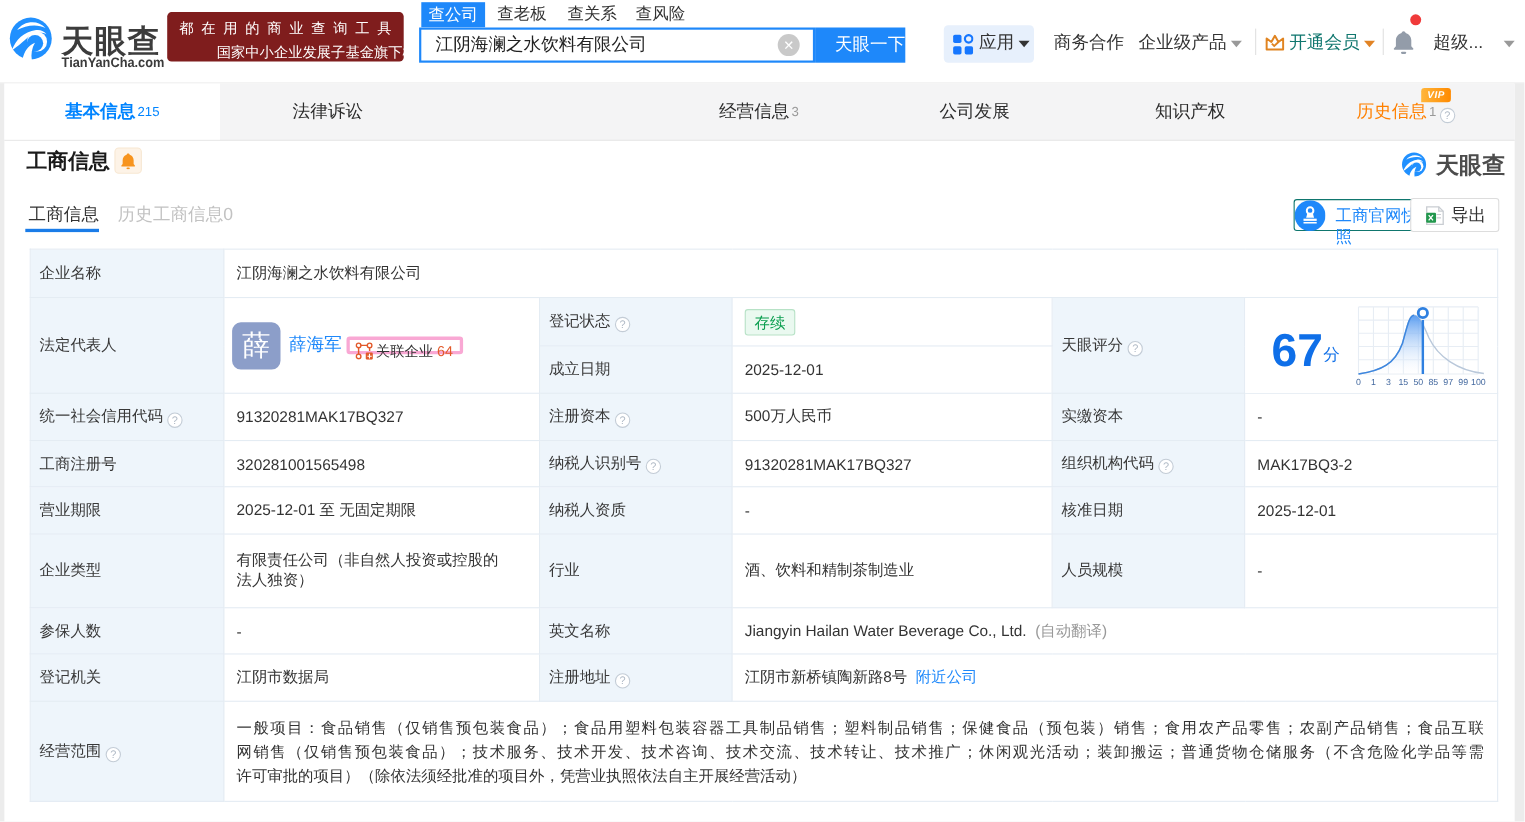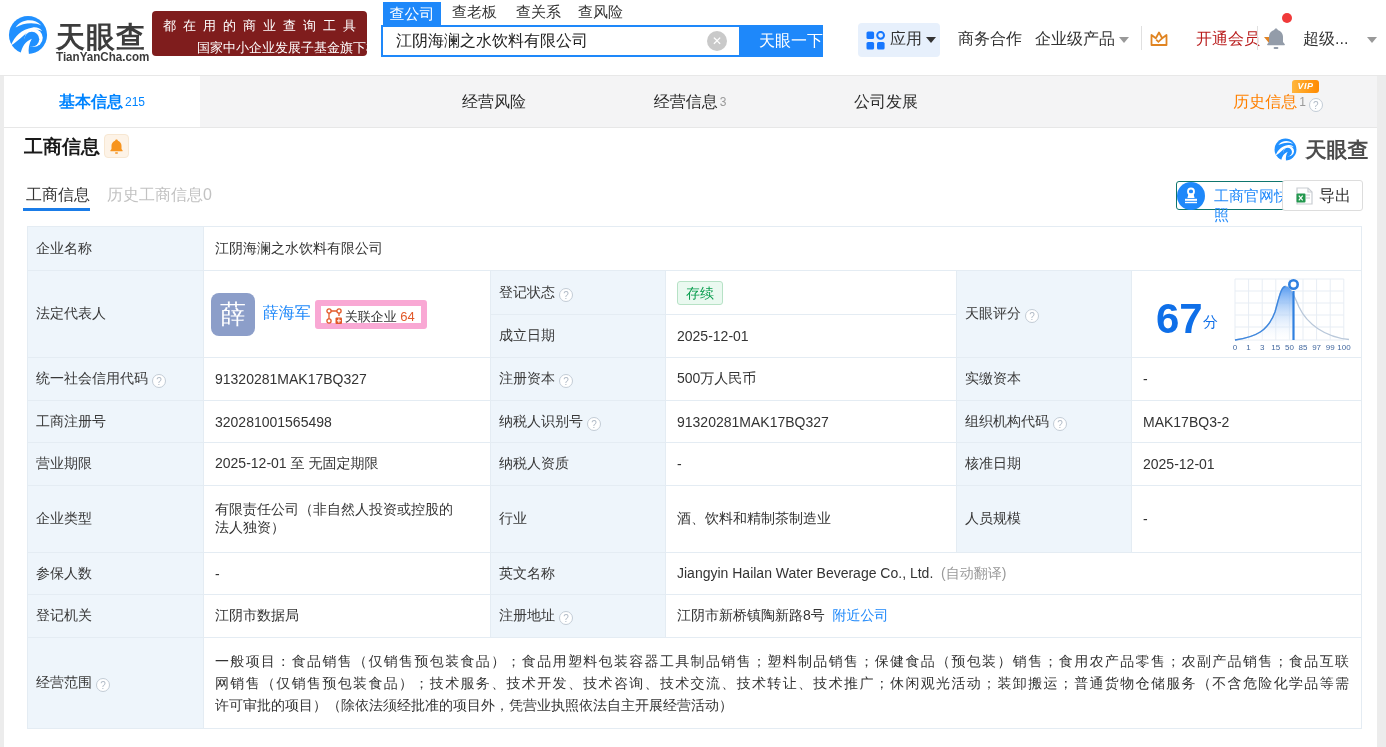--- a/index.html
+++ b/index.html
@@ -46,21 +46,21 @@
 
 
 #tbl { position:absolute; left:23px; top:150px; border-collapse:collapse; table-layout:fixed; }
 #tbl td { border:1px solid #e4ecf3; font-size:14px; vertical-align:middle; }
 #tbl td.lb { background:#eef5fb; color:#383838; padding-left:8px; }
 #tbl td.vl { background:#fff; color:#333; padding-left:11px; }
 .qm { display:inline-block; width:14px; height:14px; line-height:13px; border:1px solid #c3ccd6; border-radius:50%; color:#b0bac6; font-size:10px; text-align:center; margin-left:4px; vertical-align:-2px; background:#fff; }
 .green { display:inline-block; height:24px; line-height:22px; padding:0 8px; background:#eaf9f0; border:1px solid #b7e2c6; border-radius:3px; color:#0b9e4f; font-size:14px; }
 #avatar { display:inline-block; width:44px; height:43px; background:#8c9ec9; border-radius:8px; color:#fff; font-size:26px; text-align:center; line-height:43px; vertical-align:middle; }
 .bluelink { color:#1e88fa; }
-#relbadge { display:inline-block; height:29px; line-height:22px; border:6px solid #f9a8d4; border-radius:3px; padding:0 6px 0 5px; font-size:13px; color:#333; vertical-align:middle; background:#fff; }
+#relbadge { display:inline-block; height:16px; line-height:22px; border:3px solid #f9a8d4; border-radius:3px; padding:0 6px 0 5px; font-size:13px; color:#333; vertical-align:middle; background:#fff; }
 #relbadge b { color:#e2592a; font-weight:normal; }
 #score67 { position:absolute; left:24px; top:24px; font-size:42px; font-weight:bold; color:#0f6fe8; }
 #scorefen { position:absolute; left:71px; top:42px; font-size:15px; color:#0f6fe8; }
 .gray9 { color:#999; }
 .jline { text-align:justify; text-align-last:justify; }
 </style>
 </head>
 <body>
 <div id="header">
   <svg width="40" height="40" style="position:absolute;left:8px;top:15px" viewBox="0 0 42 42">
@@ -92,38 +92,39 @@
     <rect x="11" y="11" width="7.6" height="7.6" rx="1.6" fill="#1677ff"></rect>
   </svg>
   <div class="hnav" style="left:890px;">应用<span class="caret"></span></div>
   <div class="hnav" style="left:958px;">商务合作</div>
   <div class="hnav" style="left:1035px;">企业级产品<span class="caret gray"></span></div>
   <div class="hsep" style="left:1141px;"></div>
   <svg width="18" height="16" style="position:absolute;left:1150px;top:31px;" viewBox="0 0 18 16">
     <path d="M1.5,14 L1.5,4 L5.8,7.2 L9,1.5 L12.2,7.2 L16.5,4 L16.5,14 Z" fill="none" stroke="#e08421" stroke-width="1.8" stroke-linejoin="round"></path>
     <polyline points="6.2,8.6 8.4,10.8 12,7.4" fill="none" stroke="#e08421" stroke-width="1.7"></polyline>
   </svg>
-  <div class="hnav" style="left:1196px;color:#b91c1c;">开通会员<span class="caret orange"></span></div>
+  <div class="hnav" style="left:1172px;color:#0f766e;">开通会员<span class="caret orange"></span></div>
   <div class="hsep" style="left:1257px;"></div>
   <svg width="20" height="21" style="position:absolute;left:1266px;top:28px;" viewBox="0 0 20 21">
     <path d="M10,0.5 C10.9,0.5 11.7,1.2 11.8,2.1 C14.8,2.9 17,5.6 17,8.8 L17,14 L18.8,16.2 C19.1,16.6 18.8,17.2 18.3,17.2 L1.7,17.2 C1.2,17.2 0.9,16.6 1.2,16.2 L3,14 L3,8.8 C3,5.6 5.2,2.9 8.2,2.1 C8.3,1.2 9.1,0.5 10,0.5 Z" fill="#939ca9"></path>
     <rect x="7.6" y="19" width="4.8" height="2" rx="1" fill="#939ca9"></rect>
   </svg>
   <circle></circle>
   <div style="position:absolute;left:1282px;top:13px;width:10px;height:10px;border-radius:50%;background:#f03a3a;"></div>
   <div class="hnav" style="left:1303px;">超级...</div>
   <span class="caret gray" style="position:absolute;left:1363px;top:37px;"></span>
 </div>
 <div id="belowwrap">
   <div id="content">
     <div id="maintabs">
       <div class="mtab sel" style="left:0;">基本信息<span class="mcount">215</span></div>
-      <div class="mtab" style="left:392px;">经营风险</div>
+      <div class="mtab" style="left:196px;">法律诉讼</div>
       <div class="mtab" style="left:588px;">经营信息<span class="mcount">3</span></div>
       <div class="mtab" style="left:784px;">公司发展</div>
+      <div class="mtab" style="left:980px;">知识产权</div>
       <div class="mtab" style="left:1176px;color:#ff8000;">历史信息<span class="mcount">1</span><span class="qm" style="margin-left:3px;">?</span>
         <div style="position:absolute;left:112px;top:4px;width:27px;height:13px;background:linear-gradient(90deg,#ffb63c,#ff8a00);border-radius:3px 3px 3px 0;color:#fff;font-size:9px;font-weight:bold;font-style:italic;line-height:13px;text-align:center;letter-spacing:0.5px;">VIP</div>
       </div>
     </div>
     <div id="sectitle">工商信息</div>
     <div id="bellbadge"><svg width="13" height="15" viewBox="0 0 13 15" style="margin-top:4px;">
       <path d="M6.5,0.5 C7.2,0.5 7.8,1 7.9,1.7 C10,2.4 11.5,4.4 11.5,6.7 L11.5,10 L12.6,11.4 C12.9,11.8 12.6,12.3 12.2,12.3 L0.8,12.3 C0.4,12.3 0.1,11.8 0.4,11.4 L1.5,10 L1.5,6.7 C1.5,4.4 3,2.4 5.1,1.7 C5.2,1 5.8,0.5 6.5,0.5 Z" fill="#f7941e"></path>
       <rect x="5" y="13.2" width="3" height="1.6" rx="0.8" fill="#f7941e"></rect>
     </svg></div>
     <div id="minilogo">

